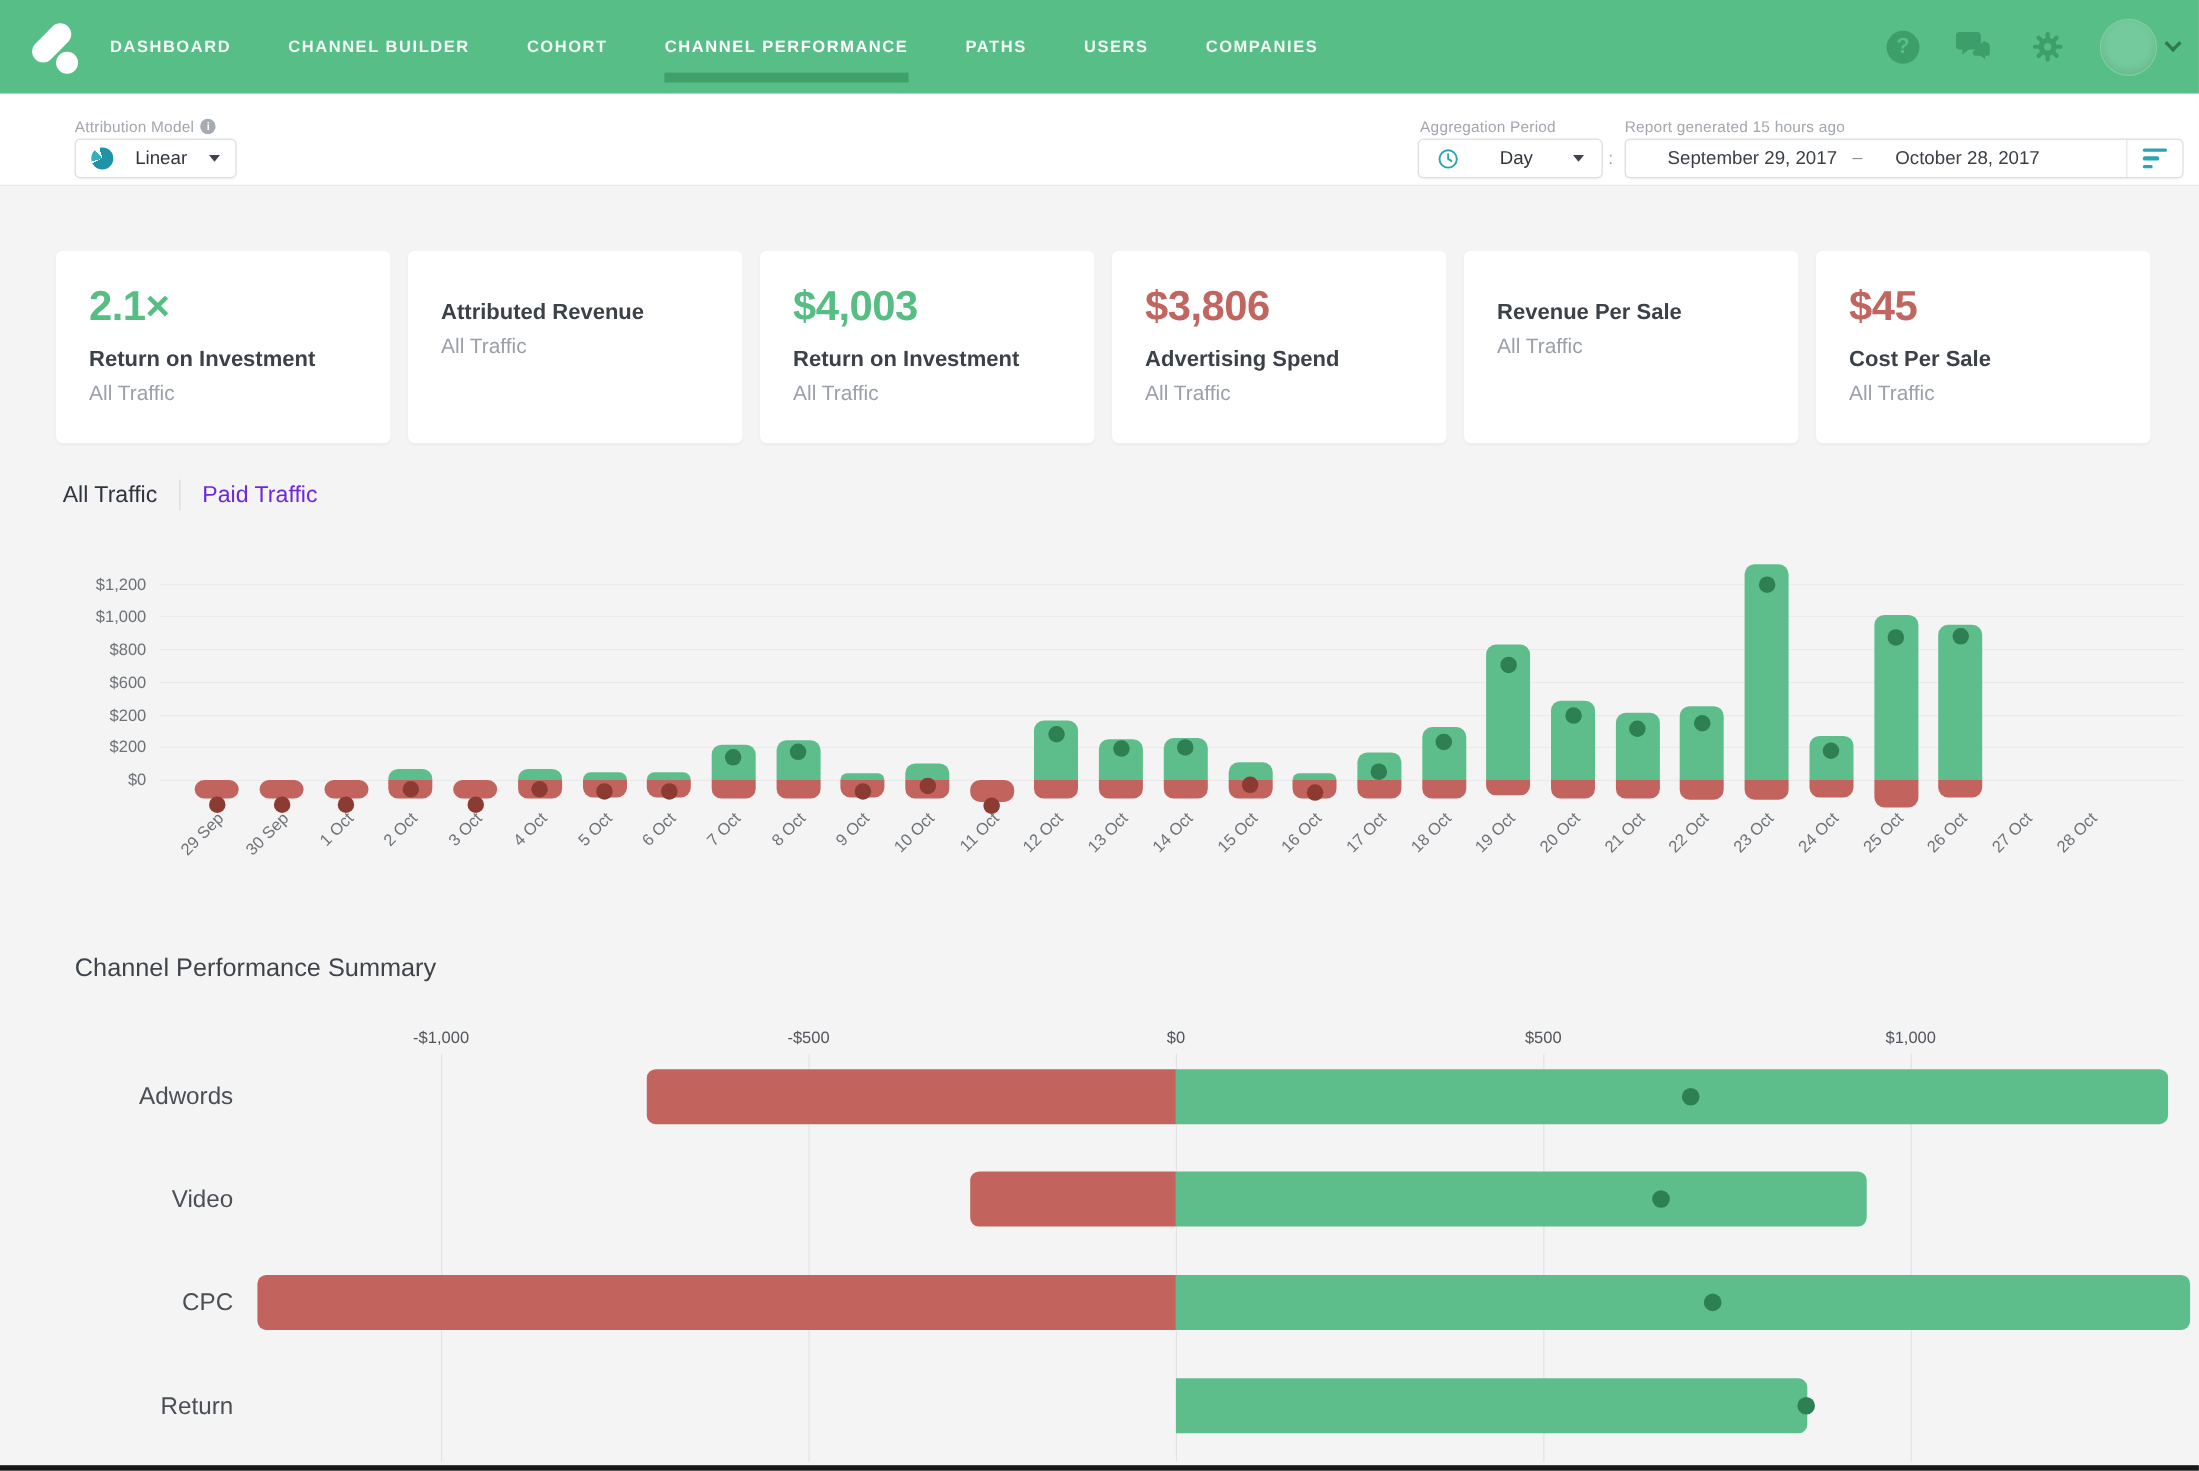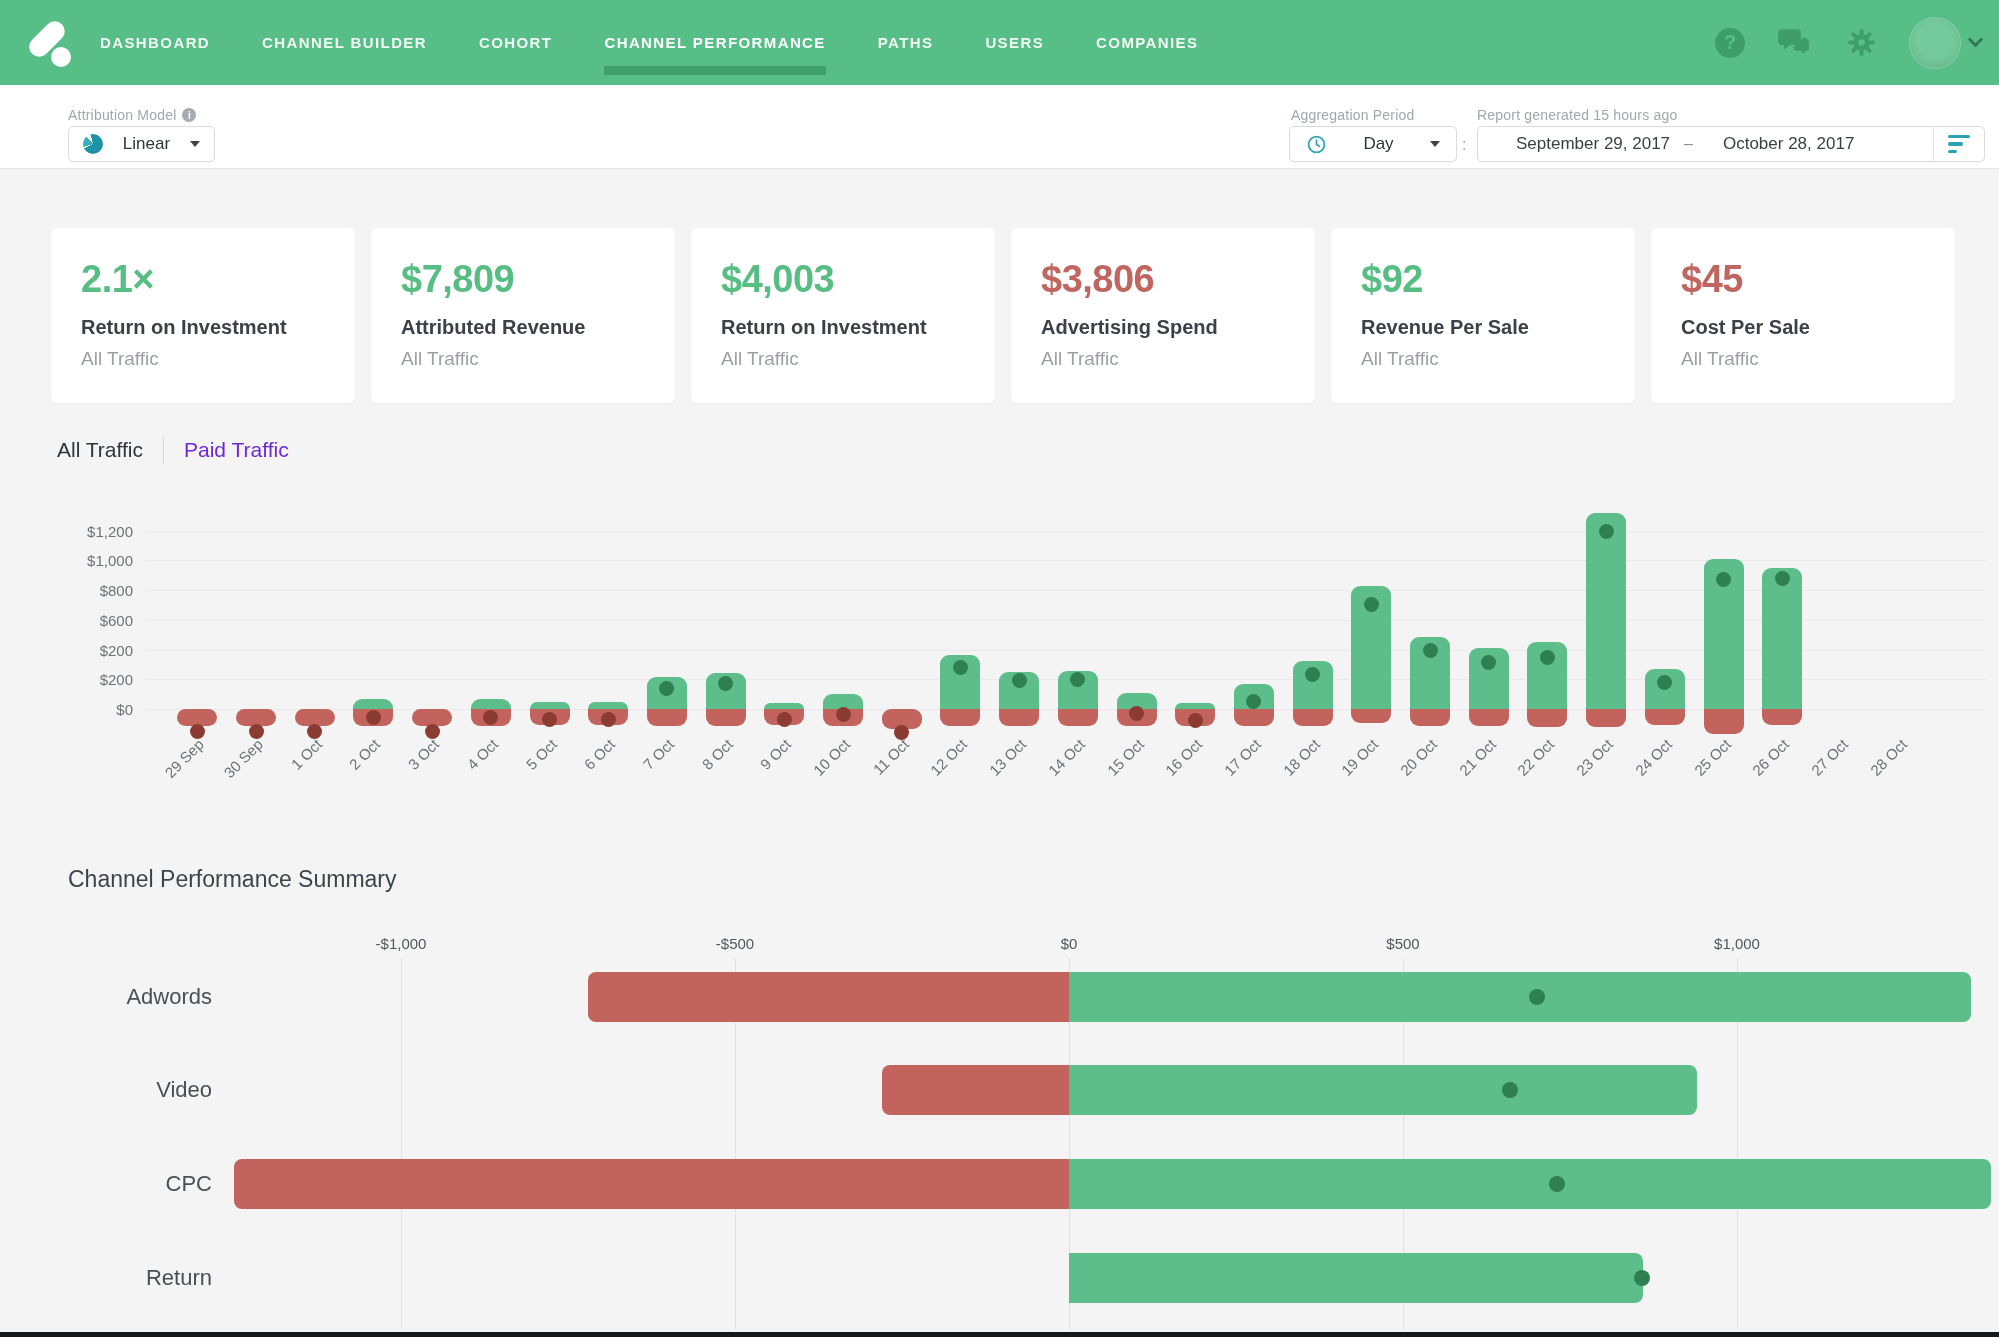--- a/index.html
+++ b/index.html
@@ -172,36 +172,34 @@
   </div>
 </div>
 
 <div class="cards">
     <div class="card">
       <div class="card-value" style="color: rgb(86, 189, 131);">2.1×</div>
       <div class="card-title">Return on Investment</div>
       <div class="card-sub">All Traffic</div>
     </div>
     <div class="card">
-      <div class="card-value" style="color: rgb(86, 189, 131);">$7,809</div>
       <div class="card-title">Attributed Revenue</div>
       <div class="card-sub">All Traffic</div>
     </div>
     <div class="card">
       <div class="card-value" style="color: rgb(86, 189, 131);">$4,003</div>
       <div class="card-title">Return on Investment</div>
       <div class="card-sub">All Traffic</div>
     </div>
     <div class="card">
       <div class="card-value" style="color: rgb(192, 101, 95);">$3,806</div>
       <div class="card-title">Advertising Spend</div>
       <div class="card-sub">All Traffic</div>
     </div>
     <div class="card">
-      <div class="card-value" style="color: rgb(86, 189, 131);">$92</div>
       <div class="card-title">Revenue Per Sale</div>
       <div class="card-sub">All Traffic</div>
     </div>
     <div class="card">
       <div class="card-value" style="color: rgb(192, 101, 95);">$45</div>
       <div class="card-title">Cost Per Sale</div>
       <div class="card-sub">All Traffic</div>
     </div>
   </div>
 

